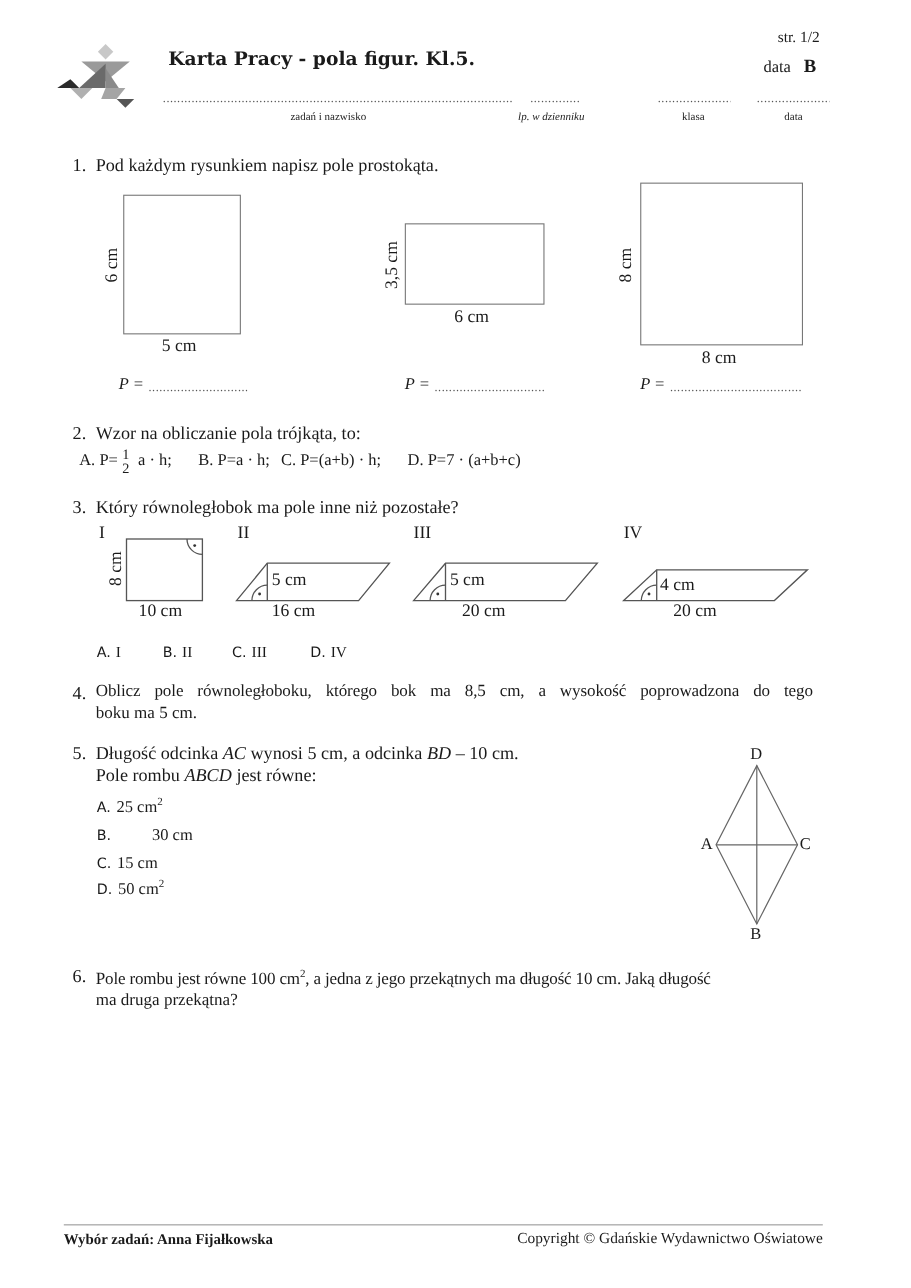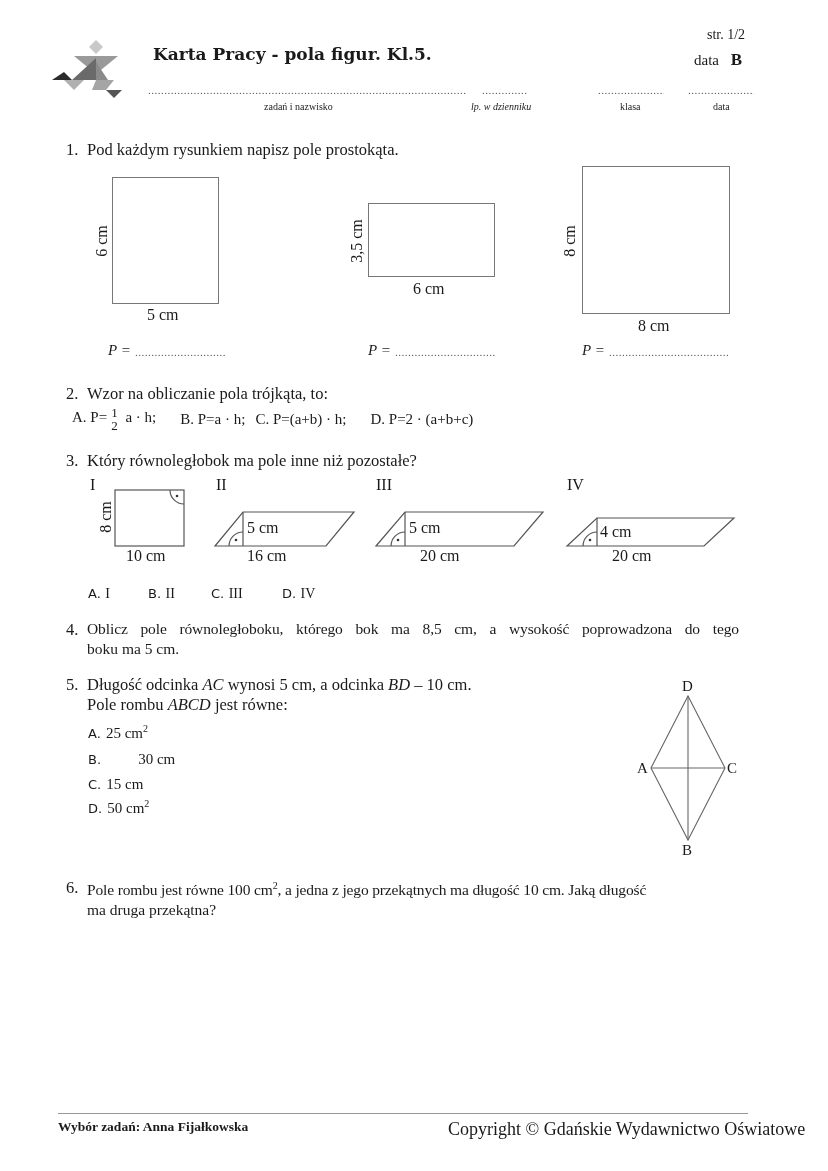--- a/index.html
+++ b/index.html
@@ -86,21 +86,21 @@
     <span style="margin-left:24px;">
       <span>B.</span>
       <span>P=a · h;</span>
     </span>
     <span style="margin-left:10px;">
       <span>C.</span>
       <span>P=(a+b) · h;</span>
     </span>
     <span style="margin-left:24px;">
       <span>D.</span>
-      <span>P=2 · (a+b+c)</span>
+      <span>P=7 · (a+b+c)</span>
     </span>
   </div>
 </div>
 
 <div>
   <div class="abs q" style="left:66px;top:451px;">3.</div>
   <div class="abs q" style="left:87px;top:451px;">Który równoległobok ma pole inne niż pozostałe?</div>
 
   <div class="abs fig-label" style="left:90px;top:476px;">I</div>
   <div class="abs fig-label" style="left:216px;top:476px;">II</div>
@@ -185,14 +185,14 @@
   <div class="abs q" style="left:66px;top:878px;">6.</div>
   <div class="abs q" style="left:87px;top:880px;white-space:nowrap;font-size:15.5px;letter-spacing:-0.15px;">
     <span>Pole rombu jest równe 100 cm</span><sup>2</sup><span>, a jedna z jego przekątnych ma długość 10 cm. Jaką długość</span>
   </div>
   <div class="abs q" style="left:87px;top:901px;font-size:15.5px;text-align:center;">ma druga przekątna?</div>
 </div>
 
 <div>
   <div class="abs" style="left:58px;top:1113px;width:690px;height:1px;background:#999;"></div>
   <div class="abs serif" style="left:58px;top:1119px;font-size:13.5px;font-weight:bold;">Wybór zadań: Anna Fijałkowska</div>
-  <div class="abs serif" style="left:448px;top:1119px;font-size:18px;width:300px;text-align:center;white-space:nowrap;">Copyright © Gdańskie Wydawnictwo Oświatowe</div>
+  <div class="abs serif" style="left:448px;top:1119px;font-size:14px;width:300px;text-align:right;white-space:nowrap;">Copyright © Gdańskie Wydawnictwo Oświatowe</div>
 </div>
 
 </body></html>

